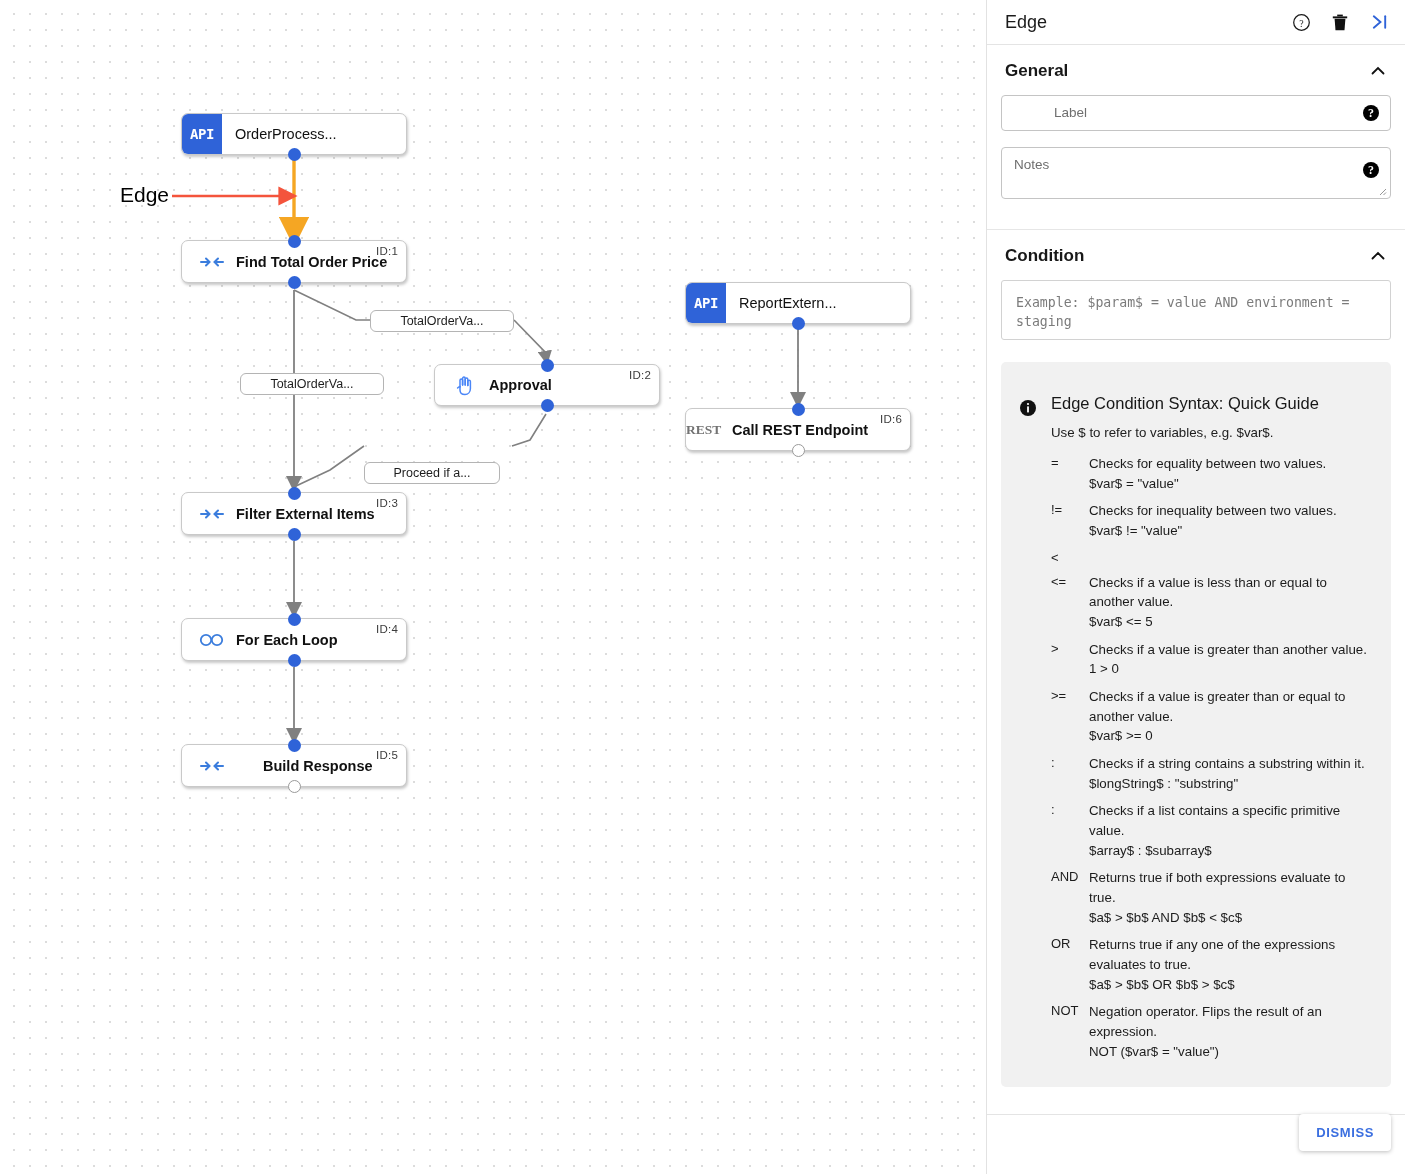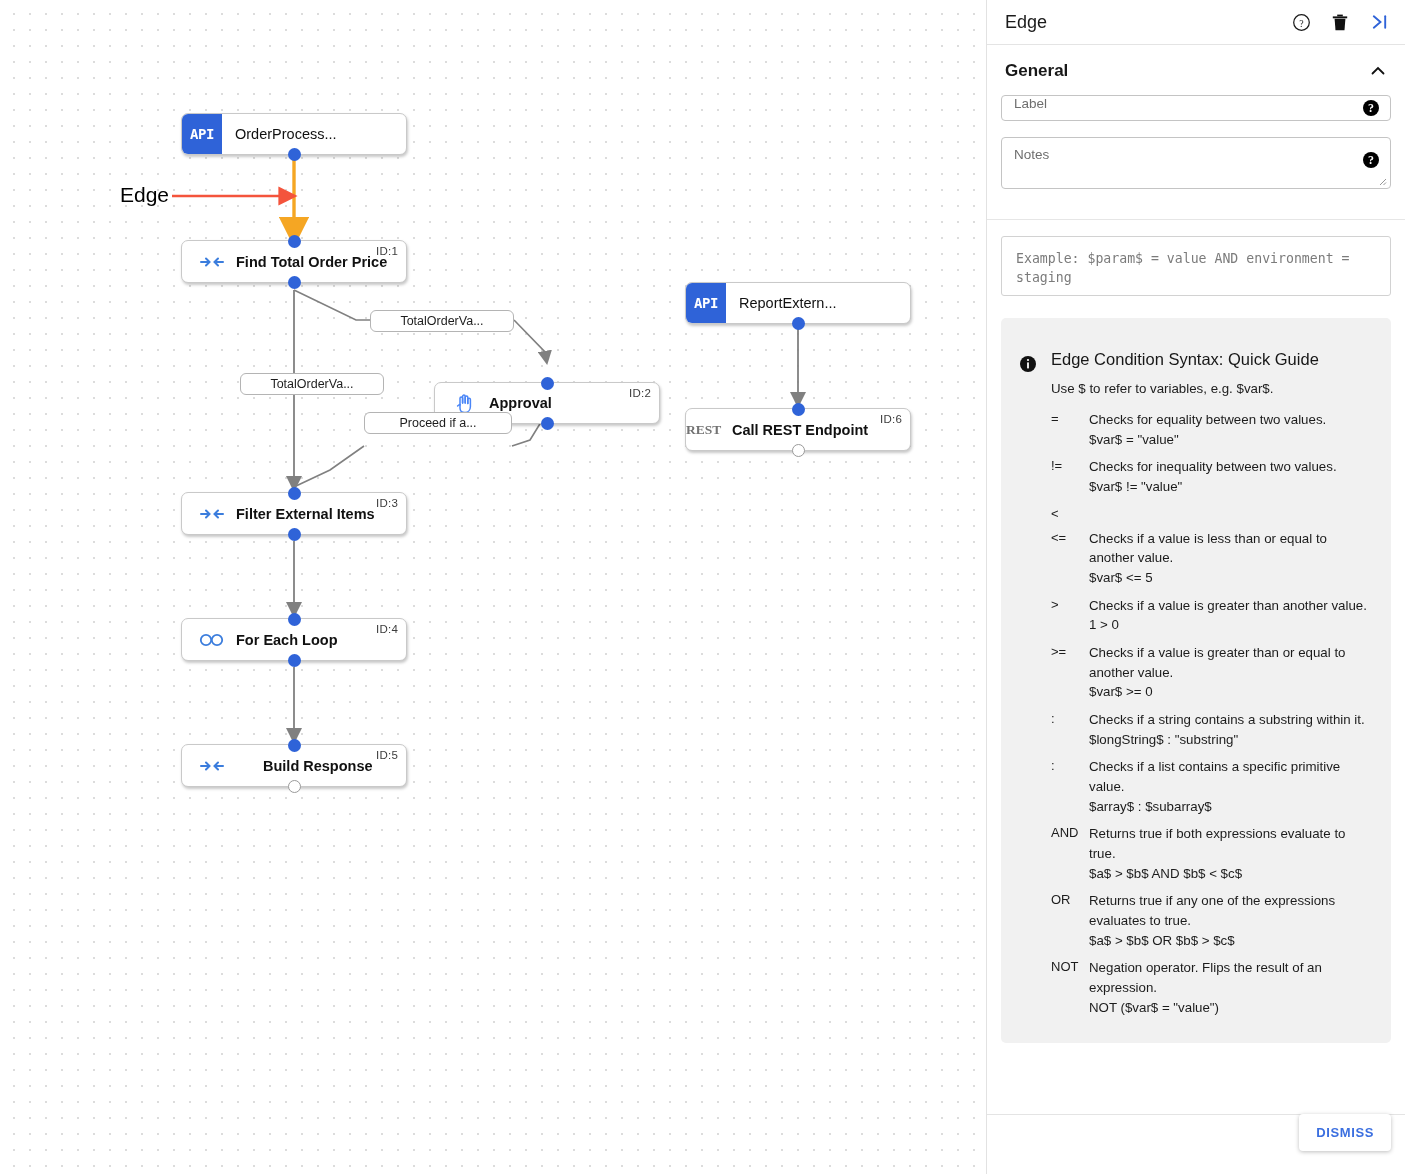--- a/index.html
+++ b/index.html
@@ -145,21 +145,21 @@
 
   .divider { height: 1px; background: #e6e6e6; margin: 0; }
 
   .field {
     position: relative;
     border: 1px solid #c4c4c4;
     border-radius: 4px;
     background: #fff;
     margin: 0 0 16px 0;
   }
-  .field.single { height: 26px; display: flex; align-items: flex-end; }
+  .field.single { height: 36px; display: flex; align-items: flex-start; padding-left: 40px; }
   .field.multi  { height: 52px; }
   .field input, .field textarea {
     border: 0; outline: 0; width: 100%;
     font-family: "Liberation Sans", sans-serif;
     font-size: 13.5px; color: #1b1b1b;
     background: transparent;
     padding: 9px 40px 9px 12px;
     resize: none;
   }
   .field textarea { height: 100%; }
@@ -300,21 +300,21 @@
               <path d="M18,4.5 L14.5,8 L18,11.5"></path>
             </g>
           </svg>
       </div>
       <div class="node-label">Find Total Order Price</div>
       <div class="node-id">ID:1</div>
       <div class="port top"></div>
       <div class="port bottom"></div>
     </div>
 
-    <div class="node icon-node" style="left:434px; top:382px; width:226px; height:42px;">
+    <div class="node icon-node" style="left:434px; top:364px; width:226px; height:42px;">
       <div class="icon-slot">
         <svg width="19" height="21" viewBox="0 0 19 21">
             <g fill="none" stroke="#4a86f7" stroke-width="1.5" stroke-linejoin="round" stroke-linecap="round">
               <path d="M4,12 V5.2 a1.3,1.3 0 0 1 2.6,0 V10"></path>
               <path d="M6.6,10 V3.4 a1.3,1.3 0 0 1 2.6,0 V10"></path>
               <path d="M9.2,10 V4.3 a1.3,1.3 0 0 1 2.6,0 V10.5"></path>
               <path d="M11.8,10.5 V6.5 a1.3,1.3 0 0 1 2.6,0 V13.5 c0,3.6 -2.4,6 -5.4,6 c-3.2,0 -5,-2 -5,-4.6 V11.4 c-1.4,0.4 -2.4,1.6 -2.4,1.6"></path>
             </g>
           </svg>
       </div>
@@ -382,21 +382,21 @@
     <div class="node" style="left:685px; top:408px; width:226px; height:43px;">
       <div class="rest-badge">REST</div>
       <div class="node-label">Call REST Endpoint</div>
       <div class="node-id">ID:6</div>
       <div class="port top"></div>
       <div class="port bottom hollow"></div>
     </div>
 
     <div class="edge-label" style="left:370px; top:310px; width:144px;">TotalOrderVa...</div>
     <div class="edge-label" style="left:240px; top:373px; width:144px;">TotalOrderVa...</div>
-    <div class="edge-label" style="left:364px; top:412px; width:148px;">Proceed if a...</div>
+    <div class="edge-label" style="left:364px; top:462px; width:136px;">Proceed if a...</div>
   </div>
 
   <div id="panel">
 
     <div class="panel-header">
       <div class="panel-title">Edge</div>
       <div class="hdr-icons">
         <div class="hdr-icon">
           <svg width="19" height="19" viewBox="0 0 20 20">
               <circle cx="10" cy="10" r="8.2" fill="none" stroke="#1a1a1a" stroke-width="1.3"></circle>
@@ -444,20 +444,26 @@
                 <path d="M9,3 L3,9"></path>
                 <path d="M9,6.5 L6.5,9"></path>
               </g>
             </svg>
         </div>
       </div>
 
       <div class="divider"></div>
 
       <div class="section">
+        <div class="section-head">
+          <div class="section-title">Condition</div>
+          <svg class="chev" viewBox="0 0 18 18">
+              <path d="M3.5,11.5 L9,6 L14.5,11.5" fill="none" stroke="#111" stroke-width="1.8" stroke-linecap="round"></path>
+            </svg>
+        </div>
 
         <div class="cond-box">
           <textarea placeholder="Example: $param$ = value AND environment = staging" style=""></textarea>
         </div>
 
         <div class="guide">
           <div class="guide-icon">
             <svg width="18" height="18" viewBox="0 0 18 18">
                 <circle cx="9" cy="9" r="8" fill="#111"></circle>
                 <rect x="8.1" y="7.4" width="1.8" height="6" fill="#fff"></rect>

